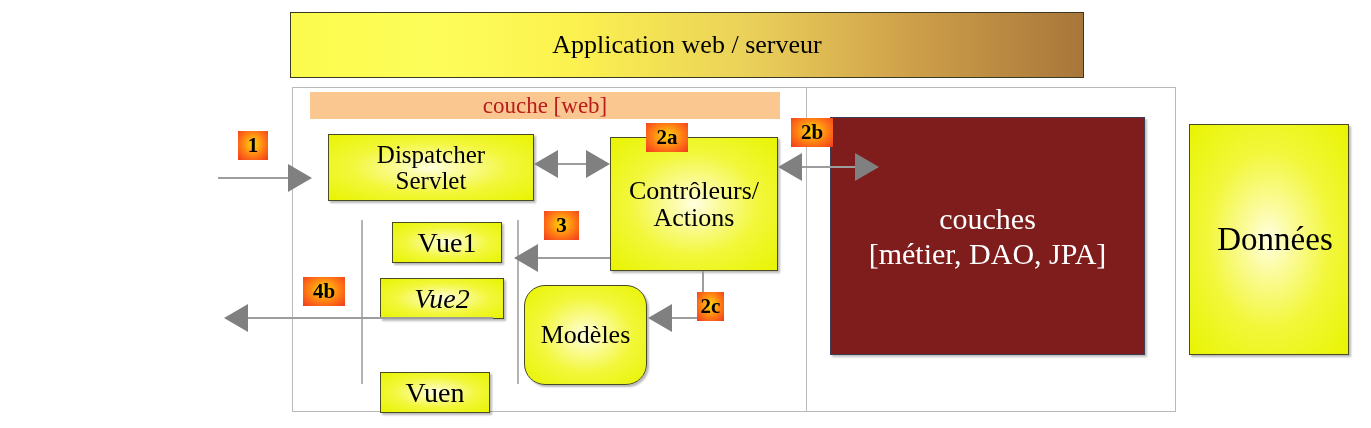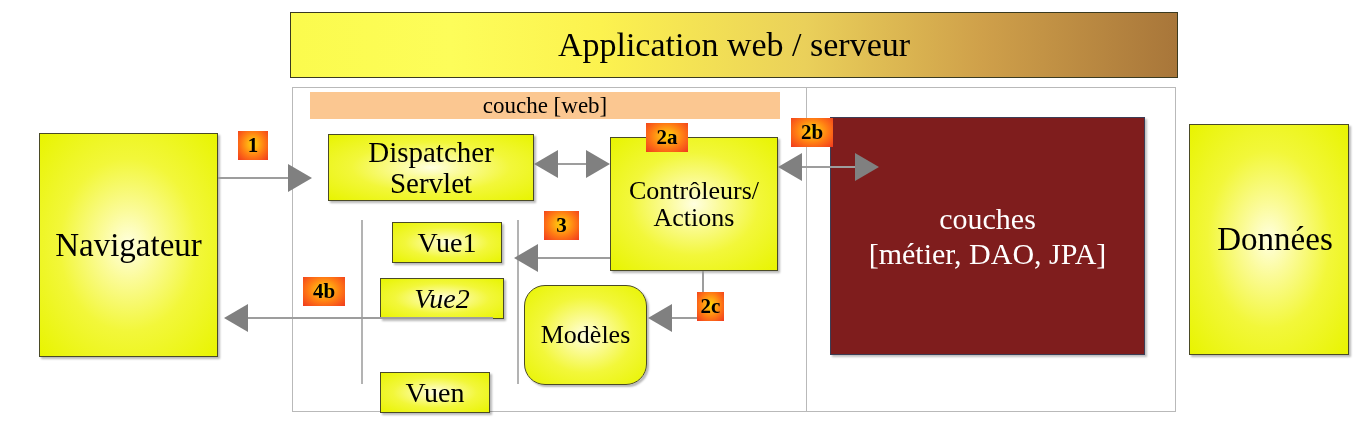--- a/index.html
+++ b/index.html
@@ -28,47 +28,47 @@
     display: flex;
     align-items: center;
     justify-content: center;
     text-align: center;
     color: #000000;
     line-height: 1.04;
   }
 
   
   #title-banner {
-    left: 290px; top: 12px; width: 888px; height: 66px;
+    left: 290px; top: 12px; width: 794px; height: 66px;
     background: linear-gradient(90deg,
         #fbfb4d 0%, #fdfd5a 18%, #fcf24f 35%,
         #ead05a 58%, #cfa04a 78%, #a8763a 100%);
     border: 1.5px solid #3a3a20;
     display: flex; align-items: center; justify-content: center;
-    font-size: 34px;
+    font-size: 26px;
     color: #000000;
   }
 
   
   #app-container {
     left: 292px; top: 87px; width: 884px; height: 325px;
     border: 1.5px solid #b9b9b9;
     background: #ffffff;
   }
   #container-divider {
     left: 806px; top: 88px; width: 1px; height: 323px;
     background: #b9b9b9;
   }
 
   
   #web-layer-band {
     left: 310px; top: 92px; width: 470px; height: 27px;
     background: #fbc791;
     display: flex; align-items: center; justify-content: center;
-    font-size: 23px; color: #000000;
+    font-size: 23px; color: #b91c1c;
   }
 
   
   #business-layer-box {
     left: 830px; top: 117px; width: 315px; height: 238px;
     background: #7f1d1d;
     border: 1.5px solid #3d3d55;
     box-shadow: 2px 2px 2px rgba(0,0,0,0.25);
     display: flex; align-items: center; justify-content: center;
     flex-direction: column;
@@ -99,40 +99,37 @@
     width: 0; height: 0;
     border-top: 14px solid transparent;
     border-bottom: 14px solid transparent;
   }
   .arrow-r { border-left: 24px solid #808080; }
   .arrow-l { border-right: 24px solid #808080; }
 
   
   .t-navigateur { font-size: 33px; }
   .t-donnees    { font-size: 33px; padding-left: 12px; }
-  .t-dispatch   { font-size: 29px; }
+  .t-dispatch   { font-size: 25px; }
   .t-ctrl       { font-size: 26px; }
   .t-vue        { font-size: 28px; }
   .t-modeles    { font-size: 26px; border-radius: 21px; }
 </style>
 </head>
 <body>
 
 <div id="canvas">
 
   <div id="title-banner" class="abs">
     <span>Application web / serveur</span>
   </div>
 
   <div id="app-container" class="abs"></div>
   <div id="container-divider" class="abs"></div>
 
-  <div class="abs ybox t-navigateur" style="left:39px; top:133px; width:179px; height:224px;">
-    <span>Navigateur</span>
-  </div>
 
   <div class="abs ybox t-donnees" style="left:1189px; top:124px; width:160px; height:231px;">
     <span>Données</span>
   </div>
 
   <div id="web-layer-band" class="abs">
     <span>couche [web]</span>
   </div>
 
   <div class="abs ybox t-dispatch" style="left:328px; top:134px; width:206px; height:67px; flex-direction:column;">

